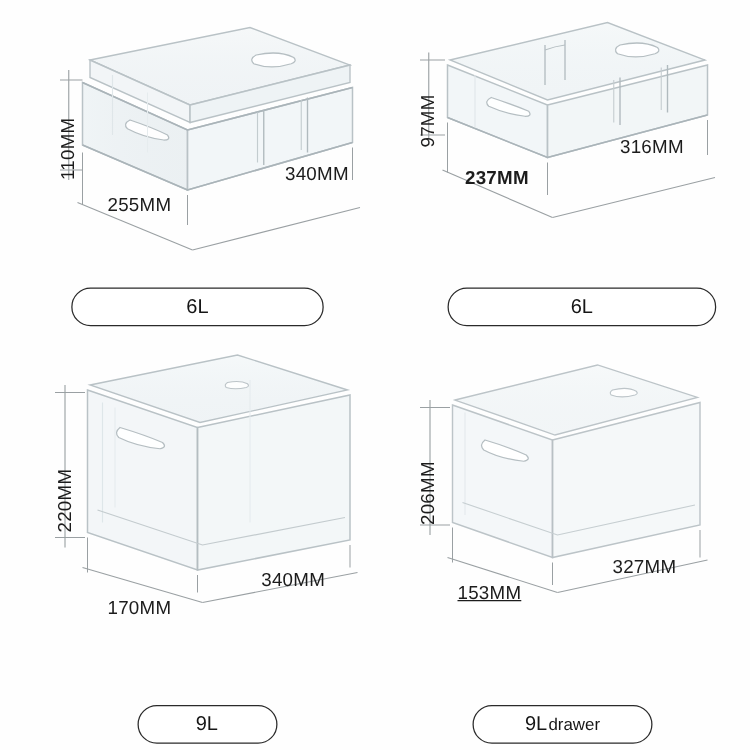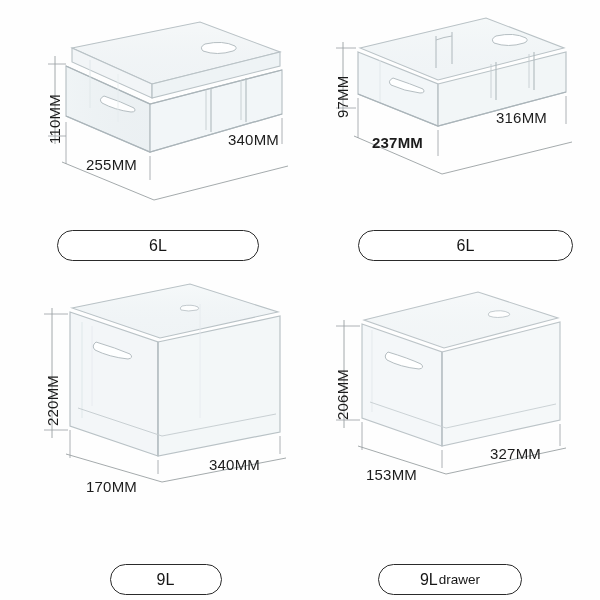--- a/index.html
+++ b/index.html
@@ -272,21 +272,21 @@
         <line x1="44" y1="52" x2="44" y2="160" stroke="#9aa0a3" stroke-width="0.9"></line>
         <line x1="62" y1="154" x2="62" y2="182" stroke="#9aa0a3" stroke-width="0.8"></line>
         <line x1="142" y1="182" x2="142" y2="200" stroke="#9aa0a3" stroke-width="0.8"></line>
         <line x1="58" y1="178" x2="146" y2="206" stroke="#9aa0a3" stroke-width="0.9"></line>
         <line x1="260" y1="156" x2="260" y2="178" stroke="#9aa0a3" stroke-width="0.8"></line>
         <line x1="146" y1="206" x2="266" y2="180" stroke="#9aa0a3" stroke-width="0.9"></line>
       </svg>
     </div>
 
     <div class="dim vert" style="left: 34px; top: 152px;">206MM</div>
-    <div class="dim" style="left: 66px; top: 198px;">153MM</div>
+    <div class="dim" style="left: 66px; top: 198px; text-decoration: underline;">153MM</div>
     <div class="dim" style="left: 190px; top: 164px; margin-top: 13px;">327MM</div>
 
     <div class="pill" style="left: 78px; top: 265px; width: 114px;">
       <span class="cap-size">9L</span>
       <span class="cap-text">drawer</span>
     </div>
   </div>
 
 </div>
 

